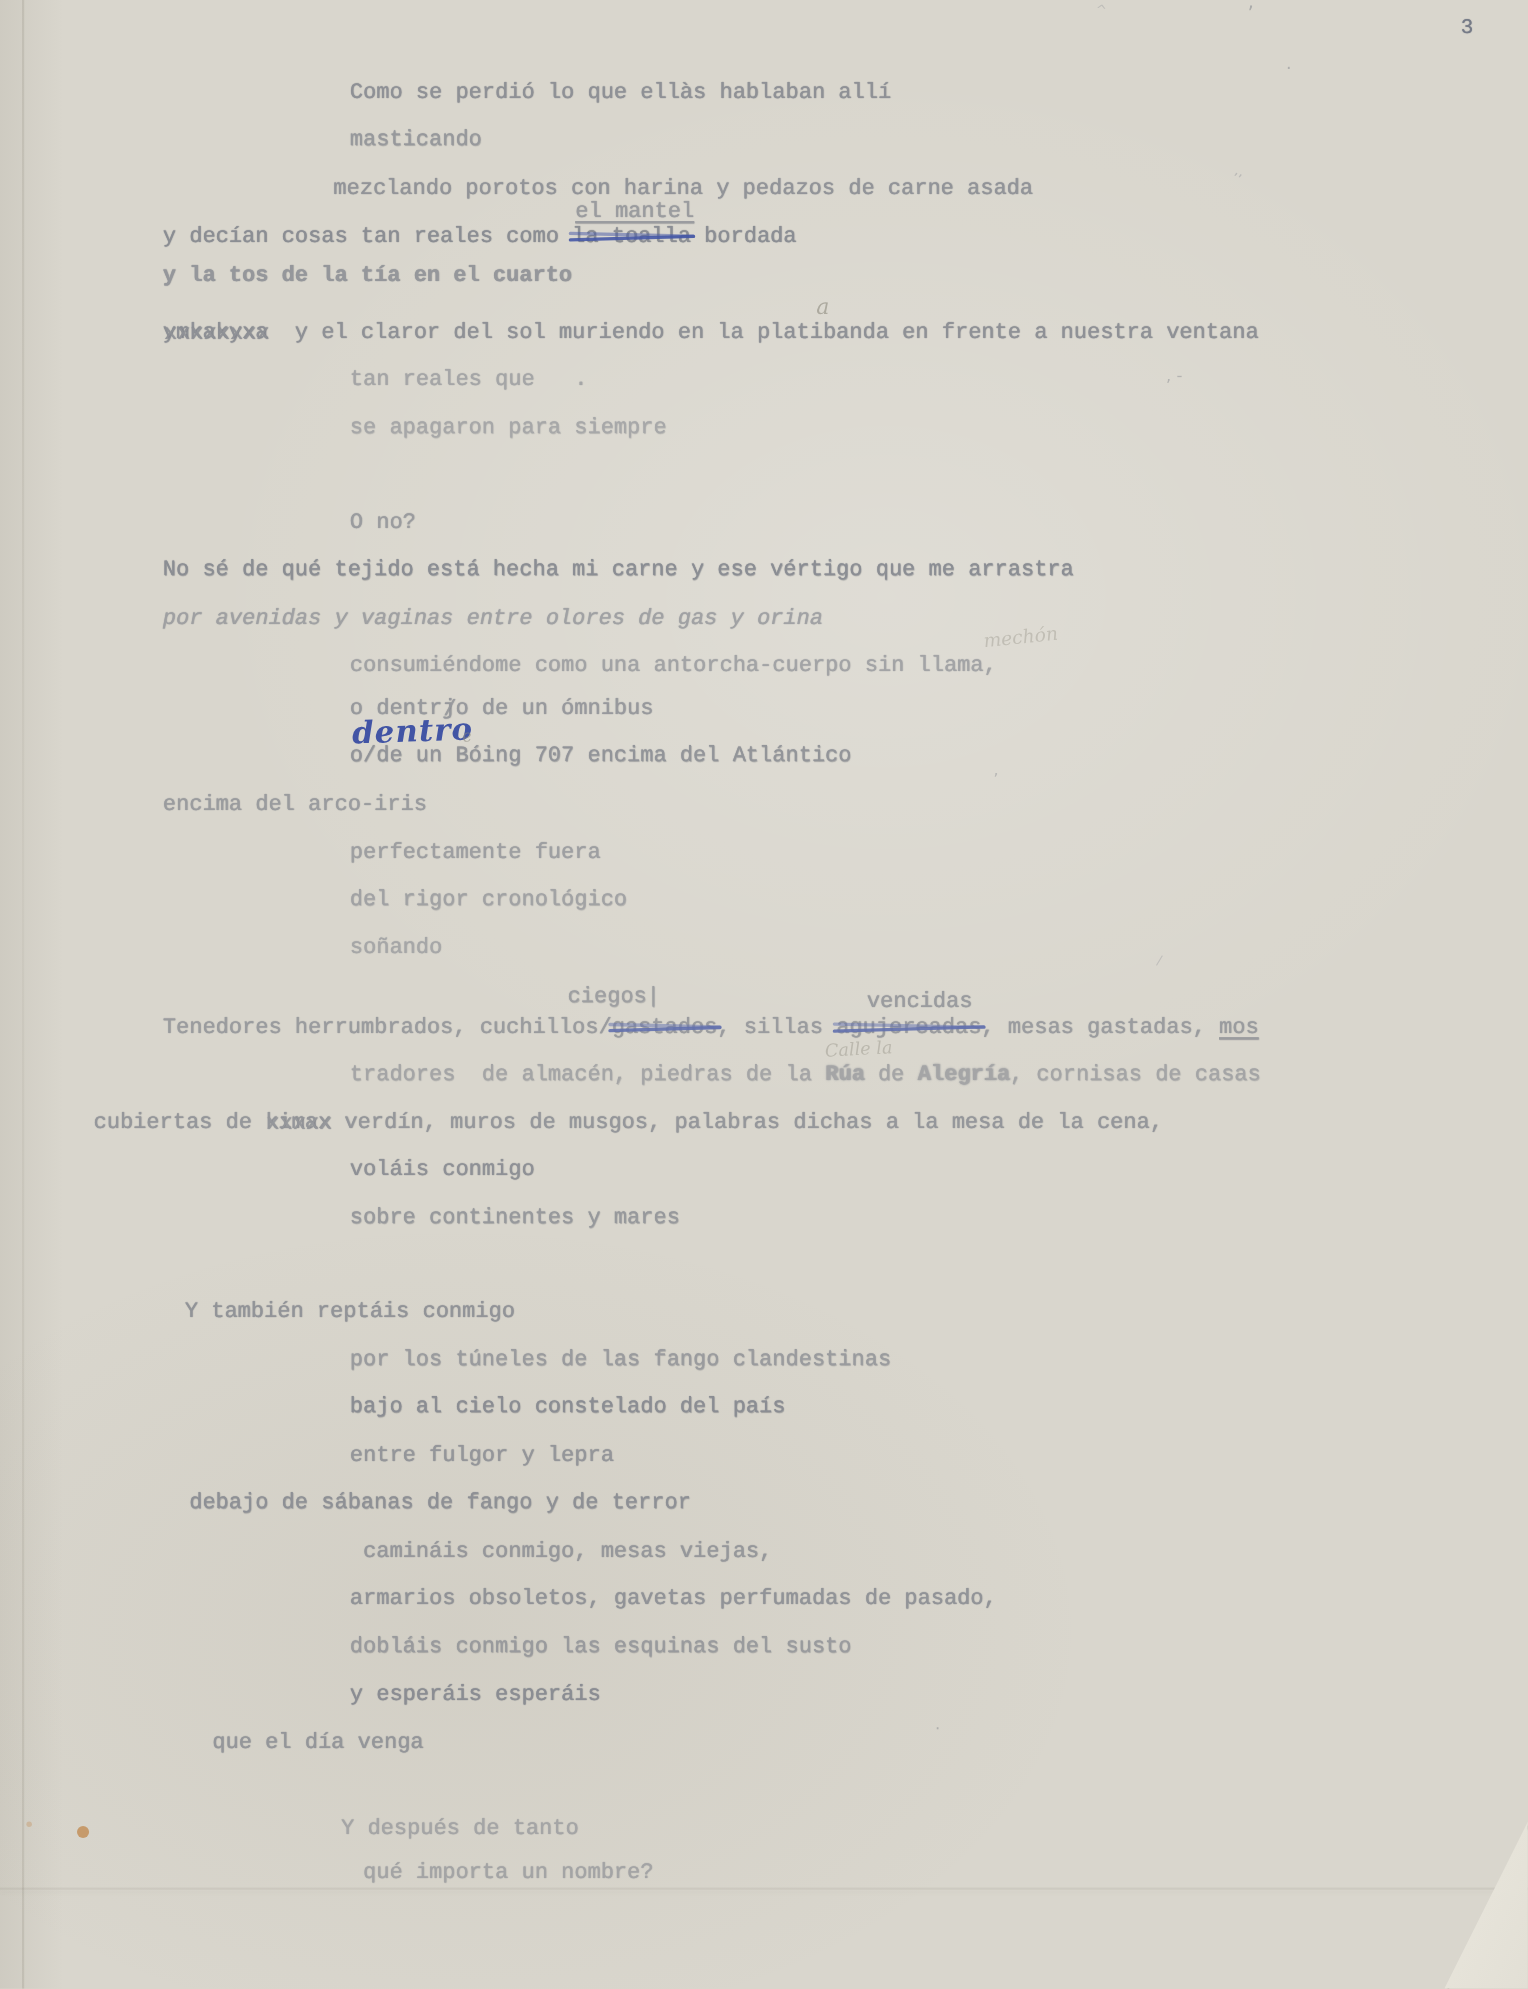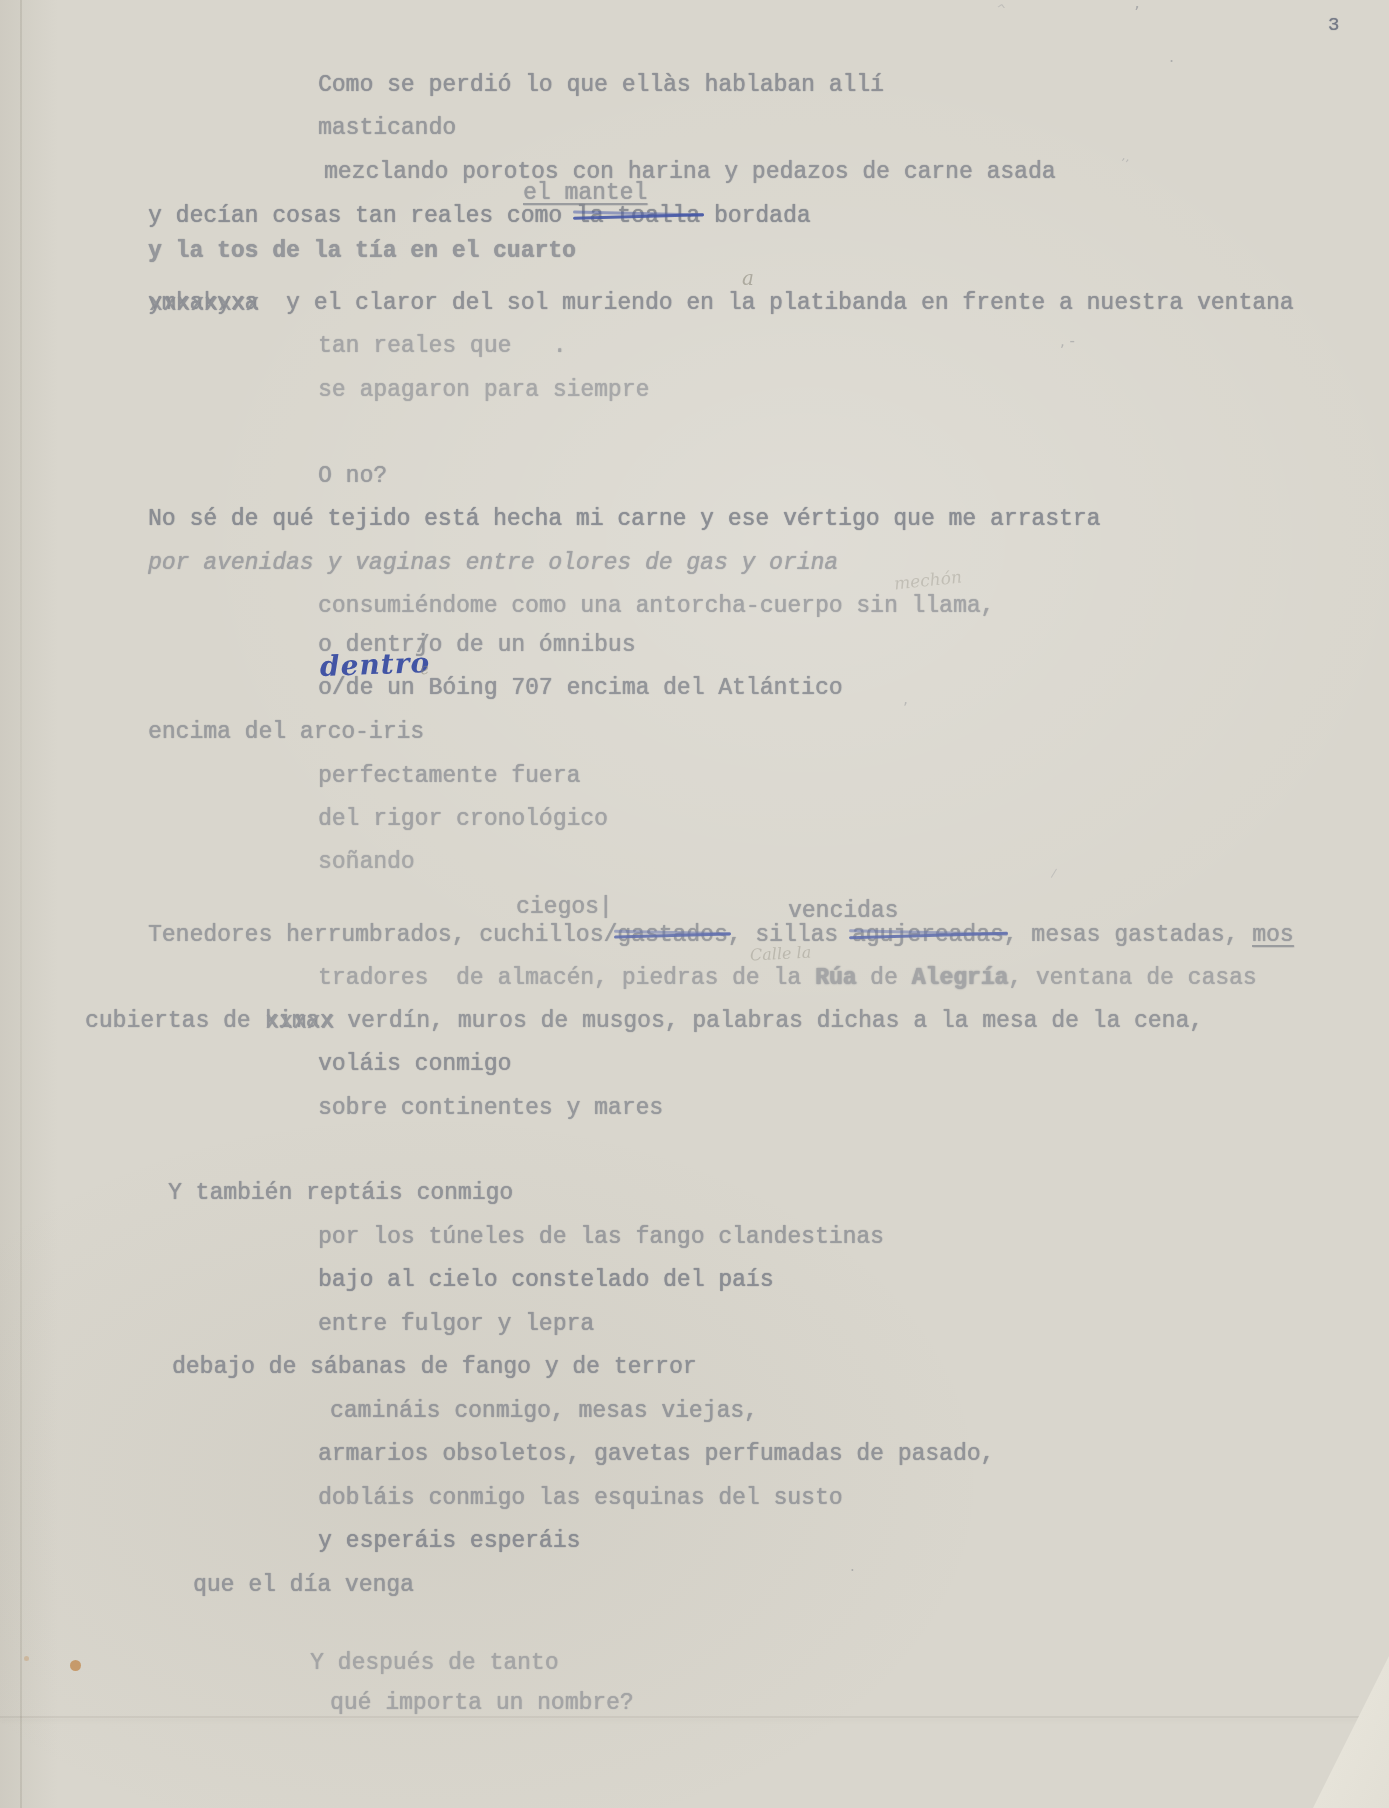--- a/index.html
+++ b/index.html
@@ -18,21 +18,21 @@
       radial-gradient(ellipse 800px 520px at 30% 82%, rgba(120,112,95,.07), transparent 72%),
       linear-gradient(90deg, rgba(110,104,88,.10), rgba(110,104,88,0) 58px);
   }
   .crease-v{position:absolute;left:20px;top:0;width:2px;height:100%;
     background:linear-gradient(rgba(100,95,78,.15),rgba(100,95,78,.05) 45%,rgba(100,95,78,.15));}
   .crease-h{position:absolute;left:0;top:1716px;width:100%;height:2px;
     background:rgba(105,100,84,.10);box-shadow:0 3px 4px rgba(105,100,84,.05);}
   .page-number{position:absolute;left:1328px;top:14px;font-size:19px;color:#767b87;
     text-shadow:0 0 1px currentColor;}
   .line{
-    position:absolute;white-space:pre;font-size:23px;line-height:22px;color:var(--typed);
+    position:absolute;white-space:pre;font-size:20px;line-height:22px;color:var(--typed);
     text-shadow:0 0 1px currentColor, .5px .4px .9px rgba(80,84,95,.45);
   }
   .seg{display:inline-block;}
   .strike{position:relative;}
   .strike .bar{position:absolute;height:3.4px;background:var(--blue);left:-3px;right:-4px;border-radius:2px;}
   .strike .b1{top:46%;transform:rotate(-1.6deg);opacity:.9;}
   .strike .b2{top:33%;transform:rotate(1.3deg);opacity:.5;}
   .over{position:relative;}
   .over::after{content:attr(data-over);position:absolute;left:1px;top:1px;color:var(--typed);opacity:.95;}
   .underline{text-decoration:underline;text-decoration-thickness:1.6px;text-underline-offset:4px;}
@@ -51,41 +51,41 @@
 </head>
 <body>
 
 <div class="paper">
   <div class="crease-v"></div>
   <div class="crease-h"></div>
   <span class="page-number">3</span>
   <div id="poem">
       <div class="line" style="left: 318px; top: 74px; opacity: 0.88;"><span class="seg">Como se perdió lo que ellàs hablaban allí</span></div>
       <div class="line" style="left: 318px; top: 117px; opacity: 0.78; text-align: right;"><span class="seg">masticando</span></div>
-      <div class="line" style="left: 324px; top: 161px; opacity: 0.84; text-align: center;"><span class="seg">mezclando porotos con harina y pedazos de carne asada</span></div>
+      <div class="line" style="left: 303px; top: 161px; opacity: 0.84; text-align: center;"><span class="seg">mezclando porotos con harina y pedazos de carne asada</span></div>
       <div class="line" style="left: 523px; top: 182px; opacity: 0.74;"><span class="seg underline">el mantel</span></div>
       <div class="line" style="left: 148px; top: 205px; opacity: 0.92;"><span class="seg">y decían cosas tan reales como </span><span class="seg strike">la toalla<i class="bar b1"></i><i class="bar b2"></i></span><span class="seg"> bordada</span></div>
       <div class="line" style="left: 148px; top: 240px; opacity: 0.8; font-weight: bold;"><span class="seg">y la tos de la tía en el cuarto</span></div>
       <div class="line" style="left: 148px; top: 292px; opacity: 0.88;"><span class="seg over" data-over="xxxxxxxx">ymkakyxa</span><span class="seg">  y el claror del sol muriendo en la platibanda en frente a nuestra ventana</span></div>
       <div class="line" style="left: 318px; top: 335px; opacity: 0.62;"><span class="seg">tan reales que   .</span></div>
       <div class="line" style="left: 318px; top: 379px; opacity: 0.6;"><span class="seg">se apagaron para siempre</span></div>
       <div class="line" style="left: 318px; top: 465px; opacity: 0.74;"><span class="seg">O no?</span></div>
       <div class="line" style="left: 148px; top: 508px; opacity: 0.92;"><span class="seg">No sé de qué tejido está hecha mi carne y ese vértigo que me arrastra</span></div>
       <div class="line" style="left: 148px; top: 552px; opacity: 0.68; font-style: italic;"><span class="seg">por avenidas y vaginas entre olores de gas y orina</span></div>
       <div class="line" style="left: 318px; top: 595px; opacity: 0.66;"><span class="seg">consumiéndome como una antorcha-cuerpo sin llama,</span></div>
       <div class="line" style="left: 318px; top: 634px; opacity: 0.78;"><span class="seg">o dentr</span><span class="seg over" data-over="/">j</span><span class="seg">o de un ómnibus</span></div>
       <div class="line" style="left: 318px; top: 677px; opacity: 0.84;"><span class="seg">o/de un Bóing 707 encima del Atlántico</span></div>
       <div class="line" style="left: 148px; top: 721px; opacity: 0.74;"><span class="seg">encima del arco-iris</span></div>
       <div class="line" style="left: 318px; top: 765px; opacity: 0.7;"><span class="seg">perfectamente fuera</span></div>
       <div class="line" style="left: 318px; top: 808px; opacity: 0.66;"><span class="seg">del rigor cronológico</span></div>
       <div class="line" style="left: 318px; top: 851px; opacity: 0.6;"><span class="seg">soñando</span></div>
       <div class="line" style="left: 516px; top: 896px; opacity: 0.7;"><span class="seg">ciegos|</span></div>
       <div class="line" style="left: 788px; top: 900px; opacity: 0.75;"><span class="seg">vencidas</span></div>
       <div class="line" style="left: 148px; top: 924px; opacity: 0.74;"><span class="seg">Tenedores herrumbrados, cuchillos/</span><span class="seg strike">gastados<i class="bar b1"></i><i class="bar b2"></i></span><span class="seg">, sillas </span><span class="seg strike">agujereadas<i class="bar b1"></i><i class="bar b2"></i></span><span class="seg">, mesas gastadas, </span><span class="seg underline">mos</span></div>
-      <div class="line" style="left: 318px; top: 967px; opacity: 0.62;"><span class="seg">tradores  de almacén, piedras de la </span><span class="seg smudge">Rúa</span><span class="seg"> de </span><span class="seg smudge">Alegría</span><span class="seg">, ventana de casas</span></div>
+      <div class="line" style="left: 318px; top: 967px; opacity: 0.62;"><span class="seg">tradores  de almacén, piedras de la </span><span class="seg smudge">Rúa</span><span class="seg"> de </span><span class="seg smudge">Alegría</span><span class="seg">, cornisas de casas</span></div>
       <div class="line" style="left: 85px; top: 1010px; opacity: 0.8;"><span class="seg">cubiertas de </span><span class="seg over" data-over="xxxxx">kimax</span><span class="seg"> verdín, muros de musgos, palabras dichas a la mesa de la cena,</span></div>
       <div class="line" style="left: 318px; top: 1053px; opacity: 0.88;"><span class="seg">voláis conmigo</span></div>
       <div class="line" style="left: 318px; top: 1097px; opacity: 0.78;"><span class="seg">sobre continentes y mares</span></div>
       <div class="line" style="left: 168px; top: 1182px; opacity: 0.84;"><span class="seg">Y también reptáis conmigo</span></div>
       <div class="line" style="left: 318px; top: 1226px; opacity: 0.74;"><span class="seg">por los túneles de las fango clandestinas</span></div>
       <div class="line" style="left: 318px; top: 1269px; opacity: 0.92;"><span class="seg">bajo al cielo constelado del país</span></div>
       <div class="line" style="left: 318px; top: 1313px; opacity: 0.8;"><span class="seg">entre fulgor y lepra</span></div>
       <div class="line" style="left: 172px; top: 1356px; opacity: 0.88;"><span class="seg">debajo de sábanas de fango y de terror</span></div>
       <div class="line" style="left: 330px; top: 1400px; opacity: 0.78;"><span class="seg">camináis conmigo, mesas viejas,</span></div>
       <div class="line" style="left: 318px; top: 1443px; opacity: 0.84;"><span class="seg">armarios obsoletos, gavetas perfumadas de pasado,</span></div>

